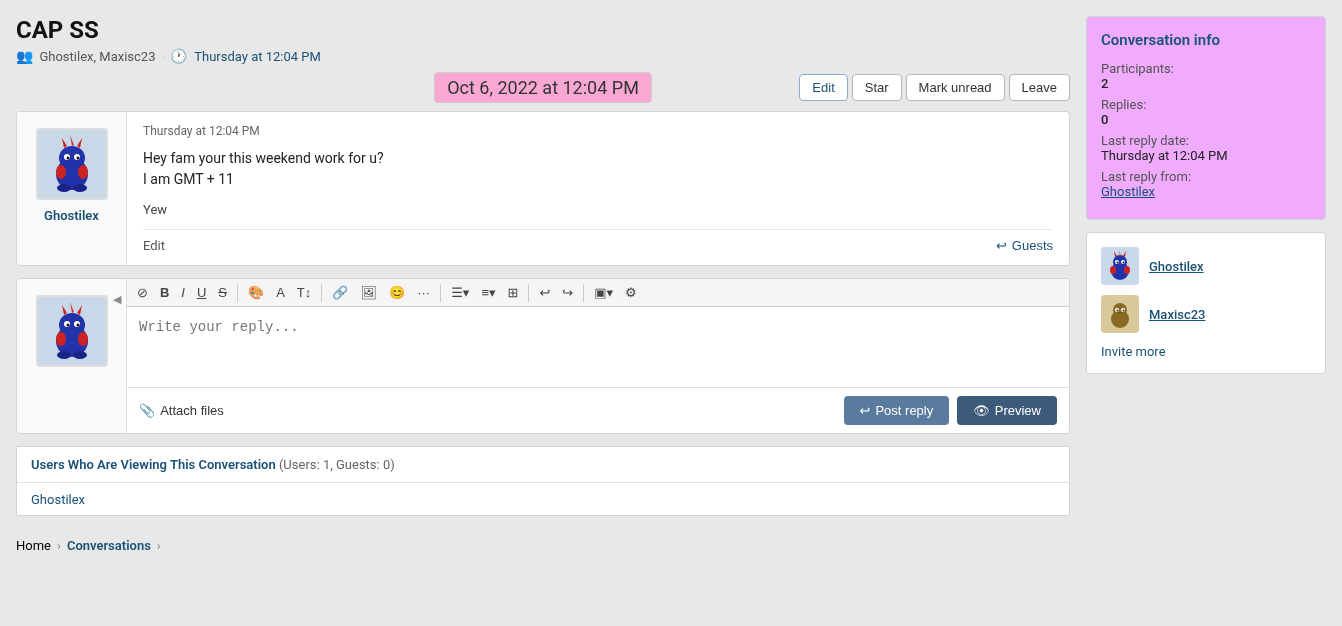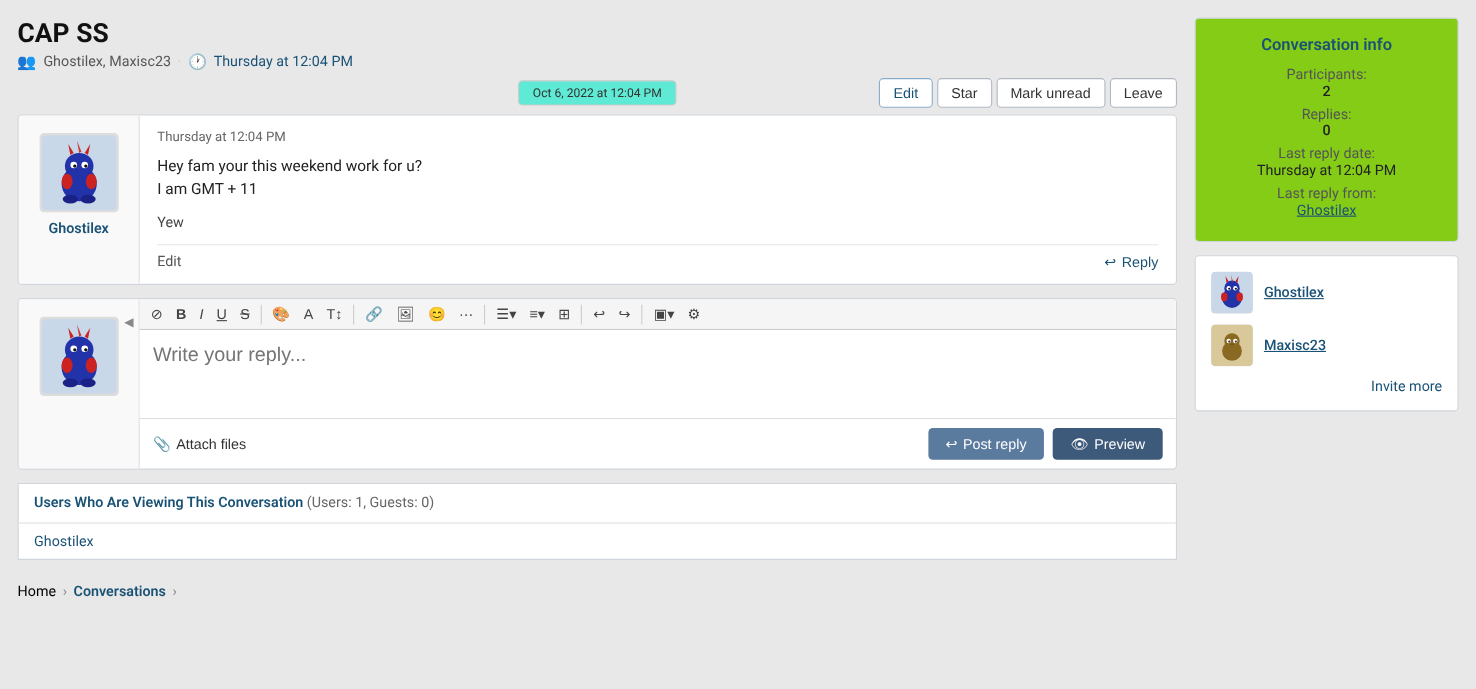--- a/index.html
+++ b/index.html
@@ -60,25 +60,25 @@
     }
     
     .message-header-bar {
       display: flex;
       justify-content: center;
       align-items: center;
       margin-bottom: 8px;
       position: relative;
     }
     .date-badge {
-      background: #5eead4;
+      background: #f9a8d4;
       border: 1px solid #ccc;
       border-radius: 4px;
       padding: 4px 12px;
-      font-size: 11px;
+      font-size: 18px;
       color: #333;
     }
     .toolbar-right {
       position: absolute;
       right: 0;
       display: flex;
       gap: 4px;
     }
     .toolbar-btn {
       background: #fff;
@@ -226,26 +226,26 @@
       font-size: 13px;
       color: #444;
       border-radius: 3px;
     }
     .tb-bold { font-weight: bold; }
     .tb-italic { font-style: italic; }
     .editor-area {
       flex: 1;
       min-height: 80px;
       padding: 12px;
-      font-size: 18px;
+      font-size: 14px;
       color: #999;
       outline: none;
       border: none;
       resize: none;
-      font-family: Liberation Sans, sans-serif;
+      font-family: Liberation Mono, monospace;
     }
     .editor-footer {
       display: flex;
       justify-content: space-between;
       align-items: center;
       padding: 8px 12px;
       border-top: 1px solid #e0e0e0;
     }
     .attach-btn {
       display: flex;
@@ -307,25 +307,24 @@
     .viewers-list {
       padding: 8px 14px;
     }
     .viewer-link {
       color: #1a5276;
       font-size: 13px;
       text-decoration: none;
     }
     
     .info-card {
-      background: #84cc16;
+      background: #f0abfc;
       border: 1px solid #d0d5db;
       border-radius: 4px;
       padding: 14px;
-      text-align: center;
     }
     .info-card-title {
       color: #1a5276;
       font-size: 15px;
       font-weight: 600;
       margin-bottom: 12px;
     }
     .info-row {
       display: flex;
       justify-content: space-between;
@@ -365,21 +364,21 @@
       display: flex;
       align-items: center;
       justify-content: center;
     }
     .participant-name {
       color: #1a5276;
       font-size: 13px;
       font-weight: 500;
     }
     .invite-more {
-      text-align: right;
+      text-align: left;
       margin-top: 6px;
     }
     .invite-link {
       color: #1a5276;
       font-size: 13px;
       cursor: pointer;
       text-decoration: none;
     }
     
     .breadcrumb {
@@ -471,21 +470,21 @@
           <div class="message-timestamp">Thursday at 12:04 PM</div>
           <div class="message-text">
             <div>Hey fam your this weekend work for u?</div>
             <div>I am GMT + 11</div>
           </div>
           <div class="message-sig">Yew</div>
           <div class="message-actions">
             <a class="edit-link" href="#">Edit</a>
             <button class="reply-btn">
               <span>↩</span>
-              <span>Reply</span>
+              <span>Guests</span>
             </button>
           </div>
         </div>
       </div>
 
       <div class="reply-editor-card">
         <div class="reply-avatar-col">
           <div class="avatar-img">
             <svg viewBox="0 0 68 68" xmlns="http://www.w3.org/2000/svg">
               <rect width="68" height="68" fill="#c8d8e8" rx="4"></rect>

